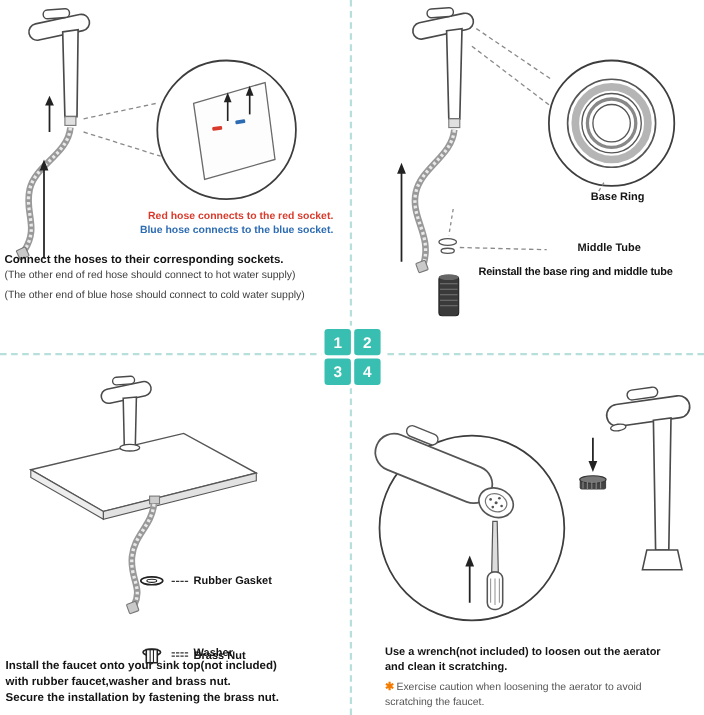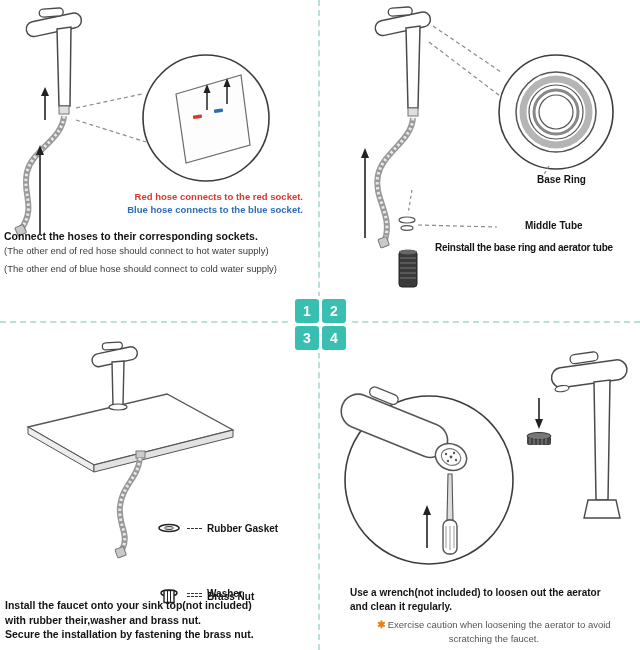--- a/index.html
+++ b/index.html
@@ -17,24 +17,24 @@
   .q4 .heading { font-size:10px; line-height:14px; }
   .note { font-size:9.5px; color:#3c3c3c; line-height:14px; }
   .cap { font-size:9.5px; font-weight:700; line-height:13px; text-align:right;padding-left:44px; }
   .cap.red { color:#d93a2b; }
   .cap.blue { color:#2d6cb3; }
   .part-label { font-weight:700; font-size:10px; color:#141414; }
   .divider-v { position:absolute; left:318px; top:0; height:650px; width:0; border-left:2px dashed #b7e0dc; }
   .divider-h { position:absolute; top:321px; left:0; width:640px; height:0; border-top:2px dashed #b7e0dc; }
   .badges { position:absolute; left:292px; top:296px; display:grid; grid-template-columns:24px 24px; grid-gap:3px; background:#fff; padding:3px; }
   .badge { width:24px; height:24px; background:#38bfb1; color:#fff; font-weight:700; font-size:14px; display:flex; align-items:center; justify-content:center; border-radius:3px; }
-  .legend-row { display:flex; align-items:center; gap:5px; height:16px;padding-left:31px; }
+  .legend-row { display:flex; align-items:center; gap:5px; height:16px; }
   .legend-dash { width:15px; border-top:1.5px dashed #333; }
   .legend-label { font-weight:700; font-size:10px; color:#141414; }
-  .caution { font-size:9.5px; color:#555; line-height:14px;text-align:center; }
+  .caution { font-size:9.5px; color:#555; line-height:14px; }
   .caution .star { color:#f57c00; font-weight:700; font-size:10px; margin-right:2px; }
 </style>
 </head>
 <body>
 
 <div class="page">
 
   <div class="divider-v"></div>
   <div class="divider-h"></div>
 
@@ -127,21 +127,21 @@
         <line x1="83" y1="258" x2="99" y2="258" stroke="#777" stroke-width="1"></line>
         <line x1="83" y1="263" x2="99" y2="263" stroke="#777" stroke-width="1"></line>
         <line x1="83" y1="268" x2="99" y2="268" stroke="#777" stroke-width="1"></line>
         <line x1="83" y1="273" x2="99" y2="273" stroke="#777" stroke-width="1"></line>
         <line x1="83" y1="278" x2="99" y2="278" stroke="#777" stroke-width="1"></line>
       </g>
     </svg>
     <div class="part-label abs" style="left:220px; top:174px;">Base Ring</div>
     <div class="part-label abs" style="left:185px; top:220px;padding-left:23px;">Middle Tube</div>
     <div class="heading abs" style="left:118px; top:241px; width:204px;">
-      <span style="display:block;">Reinstall the base ring and aerator tube</span>
+      <span style="display:block;">Reinstall the base ring and middle tube</span>
     </div>
   </section>
 
   <section class="quad q3">
     <svg class="illus" width="317" height="332" viewBox="0 0 317 332" fill="none">
       <g>
         <polygon points="28,105 167,72 233,108 94,143" fill="#fff" stroke="#555" stroke-width="1.3"></polygon>
         <polygon points="28,105 28,112 94,150 94,143" fill="#ededed" stroke="#555" stroke-width="1"></polygon>
         <polygon points="94,143 94,150 233,115 233,108" fill="#e2e2e2" stroke="#555" stroke-width="1"></polygon>
       </g>
@@ -180,21 +180,21 @@
       <svg width="26" height="15" viewBox="0 0 26 15">
         <rect x="8" y="1.5" width="10" height="12" fill="#fff" stroke="#222" stroke-width="1.4"></rect>
         <line x1="11.5" y1="1.5" x2="11.5" y2="13.5" stroke="#222" stroke-width="1"></line>
         <line x1="14.5" y1="1.5" x2="14.5" y2="13.5" stroke="#222" stroke-width="1"></line>
       </svg>
       <span class="legend-dash"></span>
       <span class="legend-label">Brass Nut</span>
     </div>
     <div class="heading abs" style="left:5px; top:276px; width:308px;">
       <span style="display:block;">Install the faucet onto your sink top(not included)</span>
-      <span style="display:block;">with rubber their,washer and brass nut.</span>
+      <span style="display:block;">with rubber faucet,washer and brass nut.</span>
       <span style="display:block;">Secure the installation by fastening the brass nut.</span>
     </div>
   </section>
 
   <section class="quad q4">
     <svg class="illus" width="323" height="332" viewBox="0 0 323 332" fill="none">
       <g>
         <circle cx="112" cy="158" r="84" fill="#fff" stroke="#3d3d3d" stroke-width="1.6"></circle>
         <g transform="rotate(22 90 110)">
           <rect x="20" y="92" width="112" height="34" rx="17" fill="#fff" stroke="#555" stroke-width="1.6"></rect>
@@ -237,21 +237,21 @@
         <ellipse cx="222" cy="114" rx="12" ry="3.5" fill="#777" stroke="#333" stroke-width="1"></ellipse>
         <line x1="213" y1="116" x2="213" y2="122" stroke="#888" stroke-width="1"></line>
         <line x1="217" y1="116" x2="217" y2="123" stroke="#888" stroke-width="1"></line>
         <line x1="221" y1="116" x2="221" y2="123" stroke="#888" stroke-width="1"></line>
         <line x1="225" y1="116" x2="225" y2="123" stroke="#888" stroke-width="1"></line>
         <line x1="229" y1="116" x2="229" y2="122" stroke="#888" stroke-width="1"></line>
       </g>
     </svg>
     <div class="heading abs" style="left:33px; top:264px; width:288px;">
       <span style="display:block;">Use a wrench(not included) to loosen out the aerator</span>
-      <span style="display:block;">and clean it regularly.</span>
+      <span style="display:block;">and clean it scratching.</span>
     </div>
     <div class="caution abs" style="left:33px; top:296px; width:288px;">
       <span style="display:block;"><span class="star">✱</span><span>Exercise caution when loosening the aerator to avoid</span></span>
       <span style="display:block;">scratching the faucet.</span>
     </div>
   </section>
 
   <div class="badges">
     <div class="badge">1</div>
     <div class="badge">2</div>

